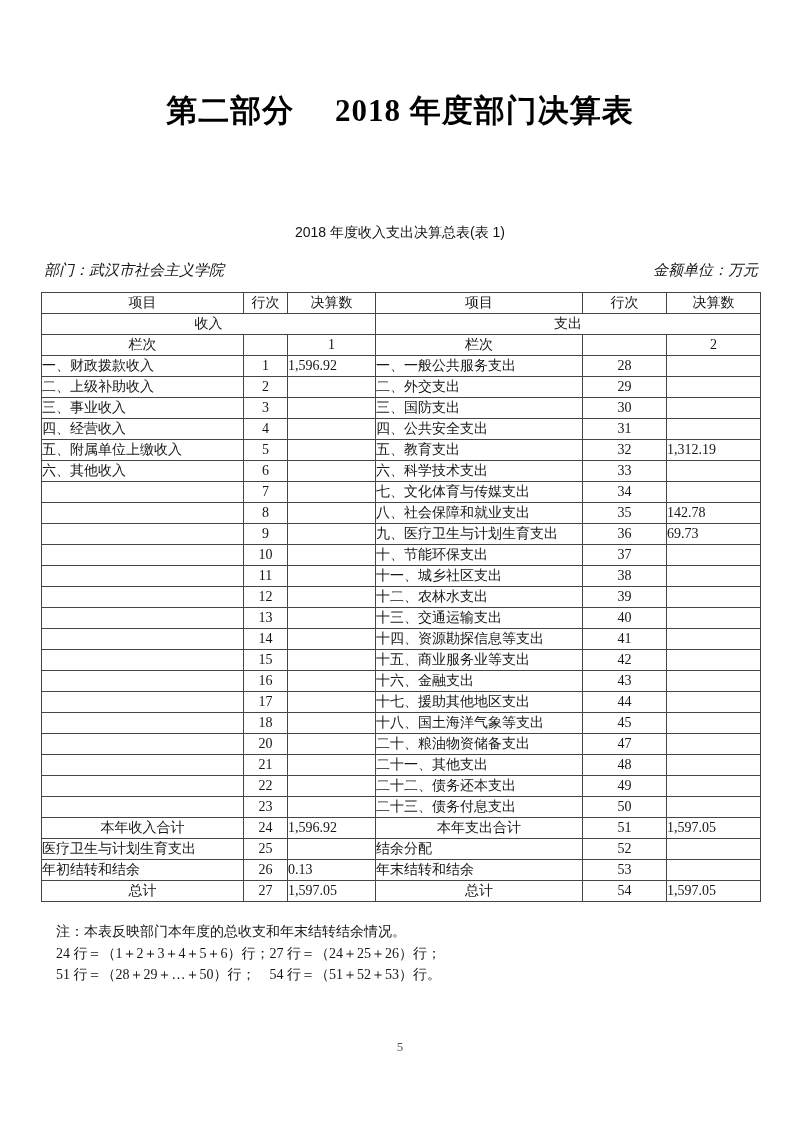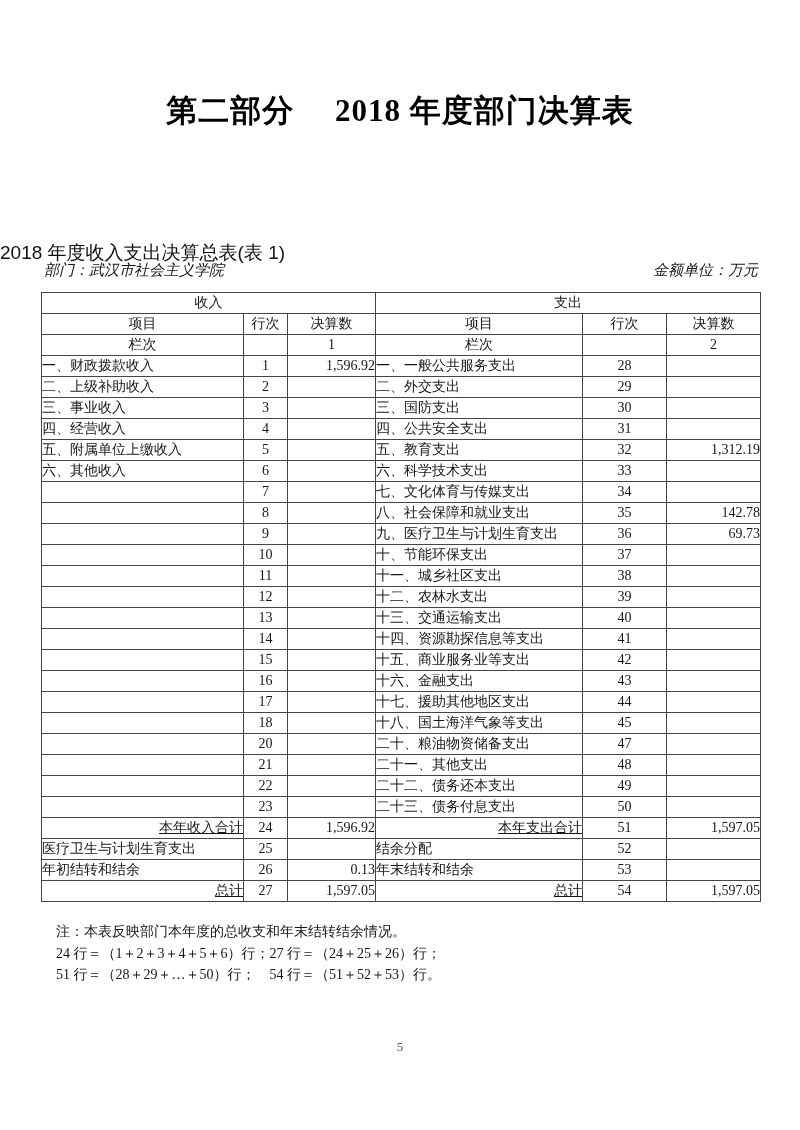--- a/index.html
+++ b/index.html
@@ -23,27 +23,27 @@
     width: 100%;
     margin: 0;
     text-align: center;
     font-size: 31px;
     font-weight: bold;
     letter-spacing: 1px;
     color: #000000;
   }
   .subtitle {
     position: absolute;
-    top: 240px;
+    top: 224px;
     left: 0;
     width: 100%;
     margin: 0;
-    text-align: left;
+    text-align: center;
     font-family: "Liberation Sans", sans-serif;
-    font-size: 19px;
+    font-size: 14px;
     font-weight: normal;
     color: #111111;
   }
   .meta-row {
     position: absolute;
     top: 261px;
     left: 44px;
     width: 714px;
     display: flex;
     justify-content: space-between;
@@ -64,23 +64,23 @@
     border: 1px solid #454545;
     height: 20px;
     padding: 0;
     font-weight: normal;
     overflow: hidden;
     white-space: nowrap;
     line-height: 20px;
   }
   table.budget th { text-align: center; }
   td.item { text-align: left; padding-left: 7px; }
-  td.item.center { text-align: right; padding-left: 0; text-decoration: underline; }
+  td.item.center { text-align: center; padding-left: 0; }
   td.line { text-align: center; }
-  td.amount { text-align: right; padding-right: 8px; }
+  td.amount { padding-right: 8px; }
   .notes {
     position: absolute;
     top: 921px;
     left: 56px;
     width: 700px;
     font-size: 14px;
     line-height: 21.5px;
   }
   .notes p { margin: 0; }
   .page-number {
@@ -111,30 +111,30 @@
     <colgroup>
       <col style="width:202px">
         <col style="width:44px">
         <col style="width:88px">
       <col style="width:207px">
         <col style="width:84px">
         <col style="width:94px">
     </colgroup>
     <thead>
       <tr>
-        <th colspan="3">收入</th>
-        <th colspan="3">支出</th>
-      </tr>
-      <tr>
         <th>项目</th>
         <th>行次</th>
         <th>决算数</th>
         <th>项目</th>
         <th>行次</th>
         <th>决算数</th>
+      </tr>
+      <tr>
+        <th colspan="3">收入</th>
+        <th colspan="3">支出</th>
       </tr>
       <tr>
         <th>栏次</th>
         <th></th>
         <th>1</th>
         <th>栏次</th>
         <th></th>
         <th>2</th>
       </tr>
     </thead>

